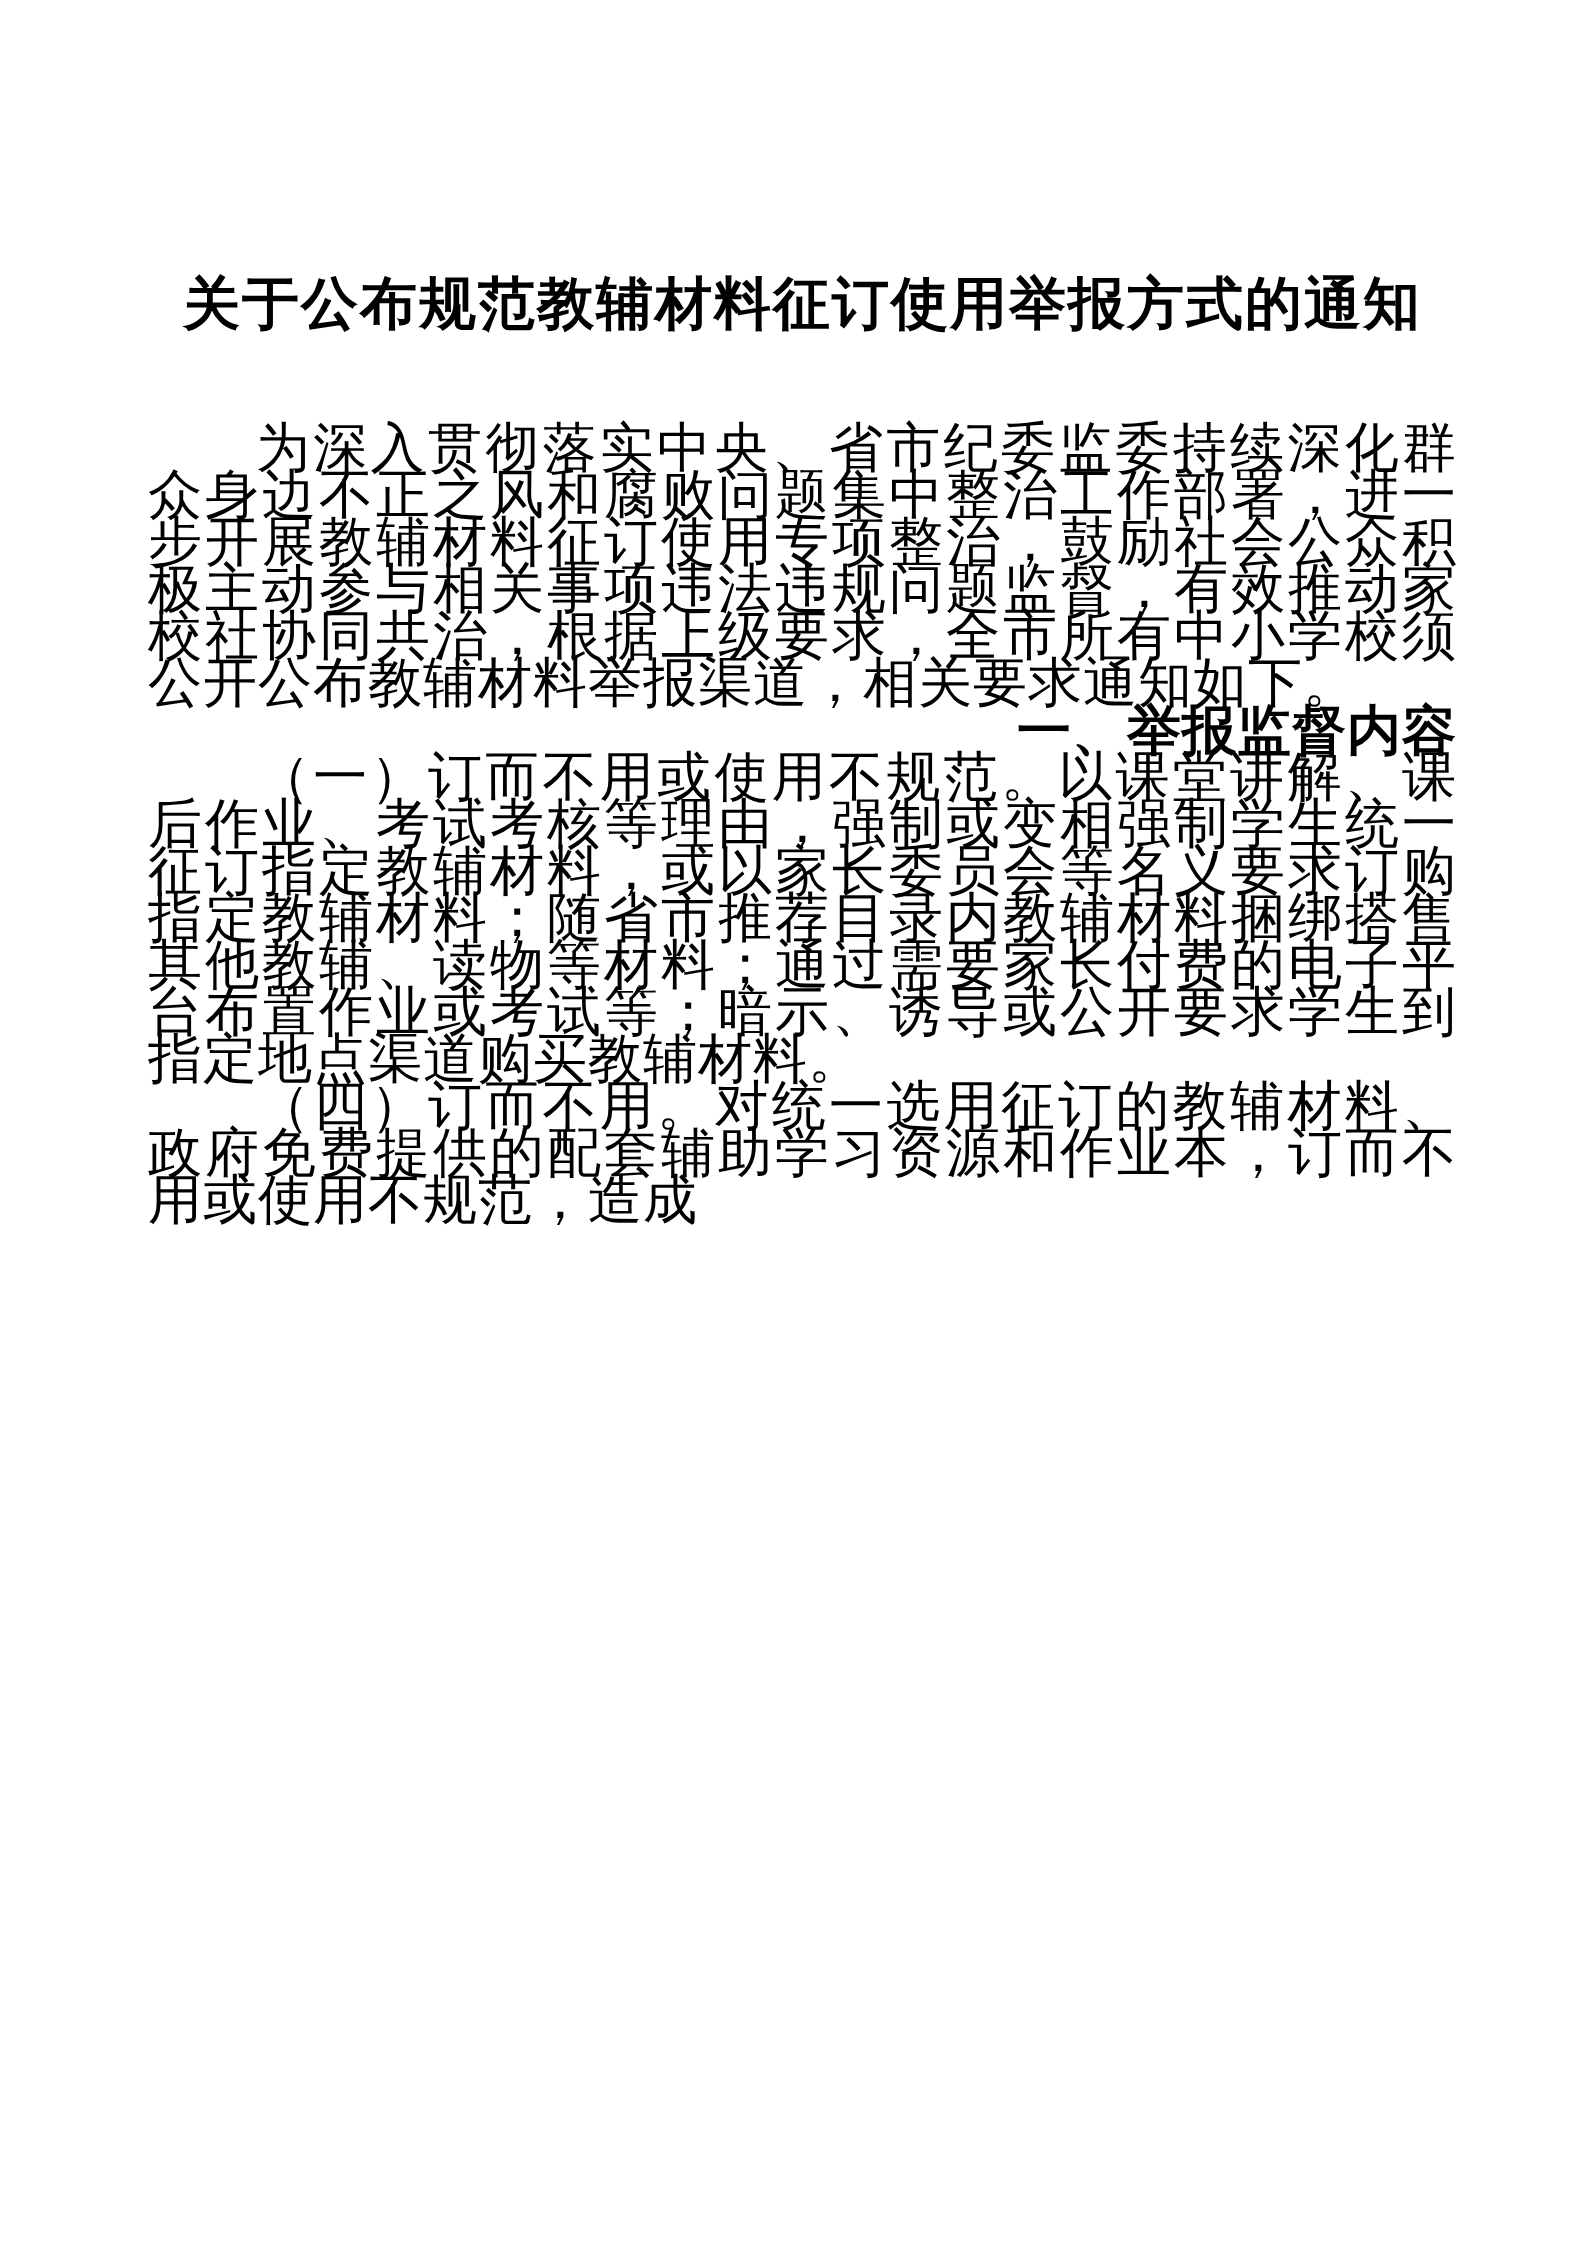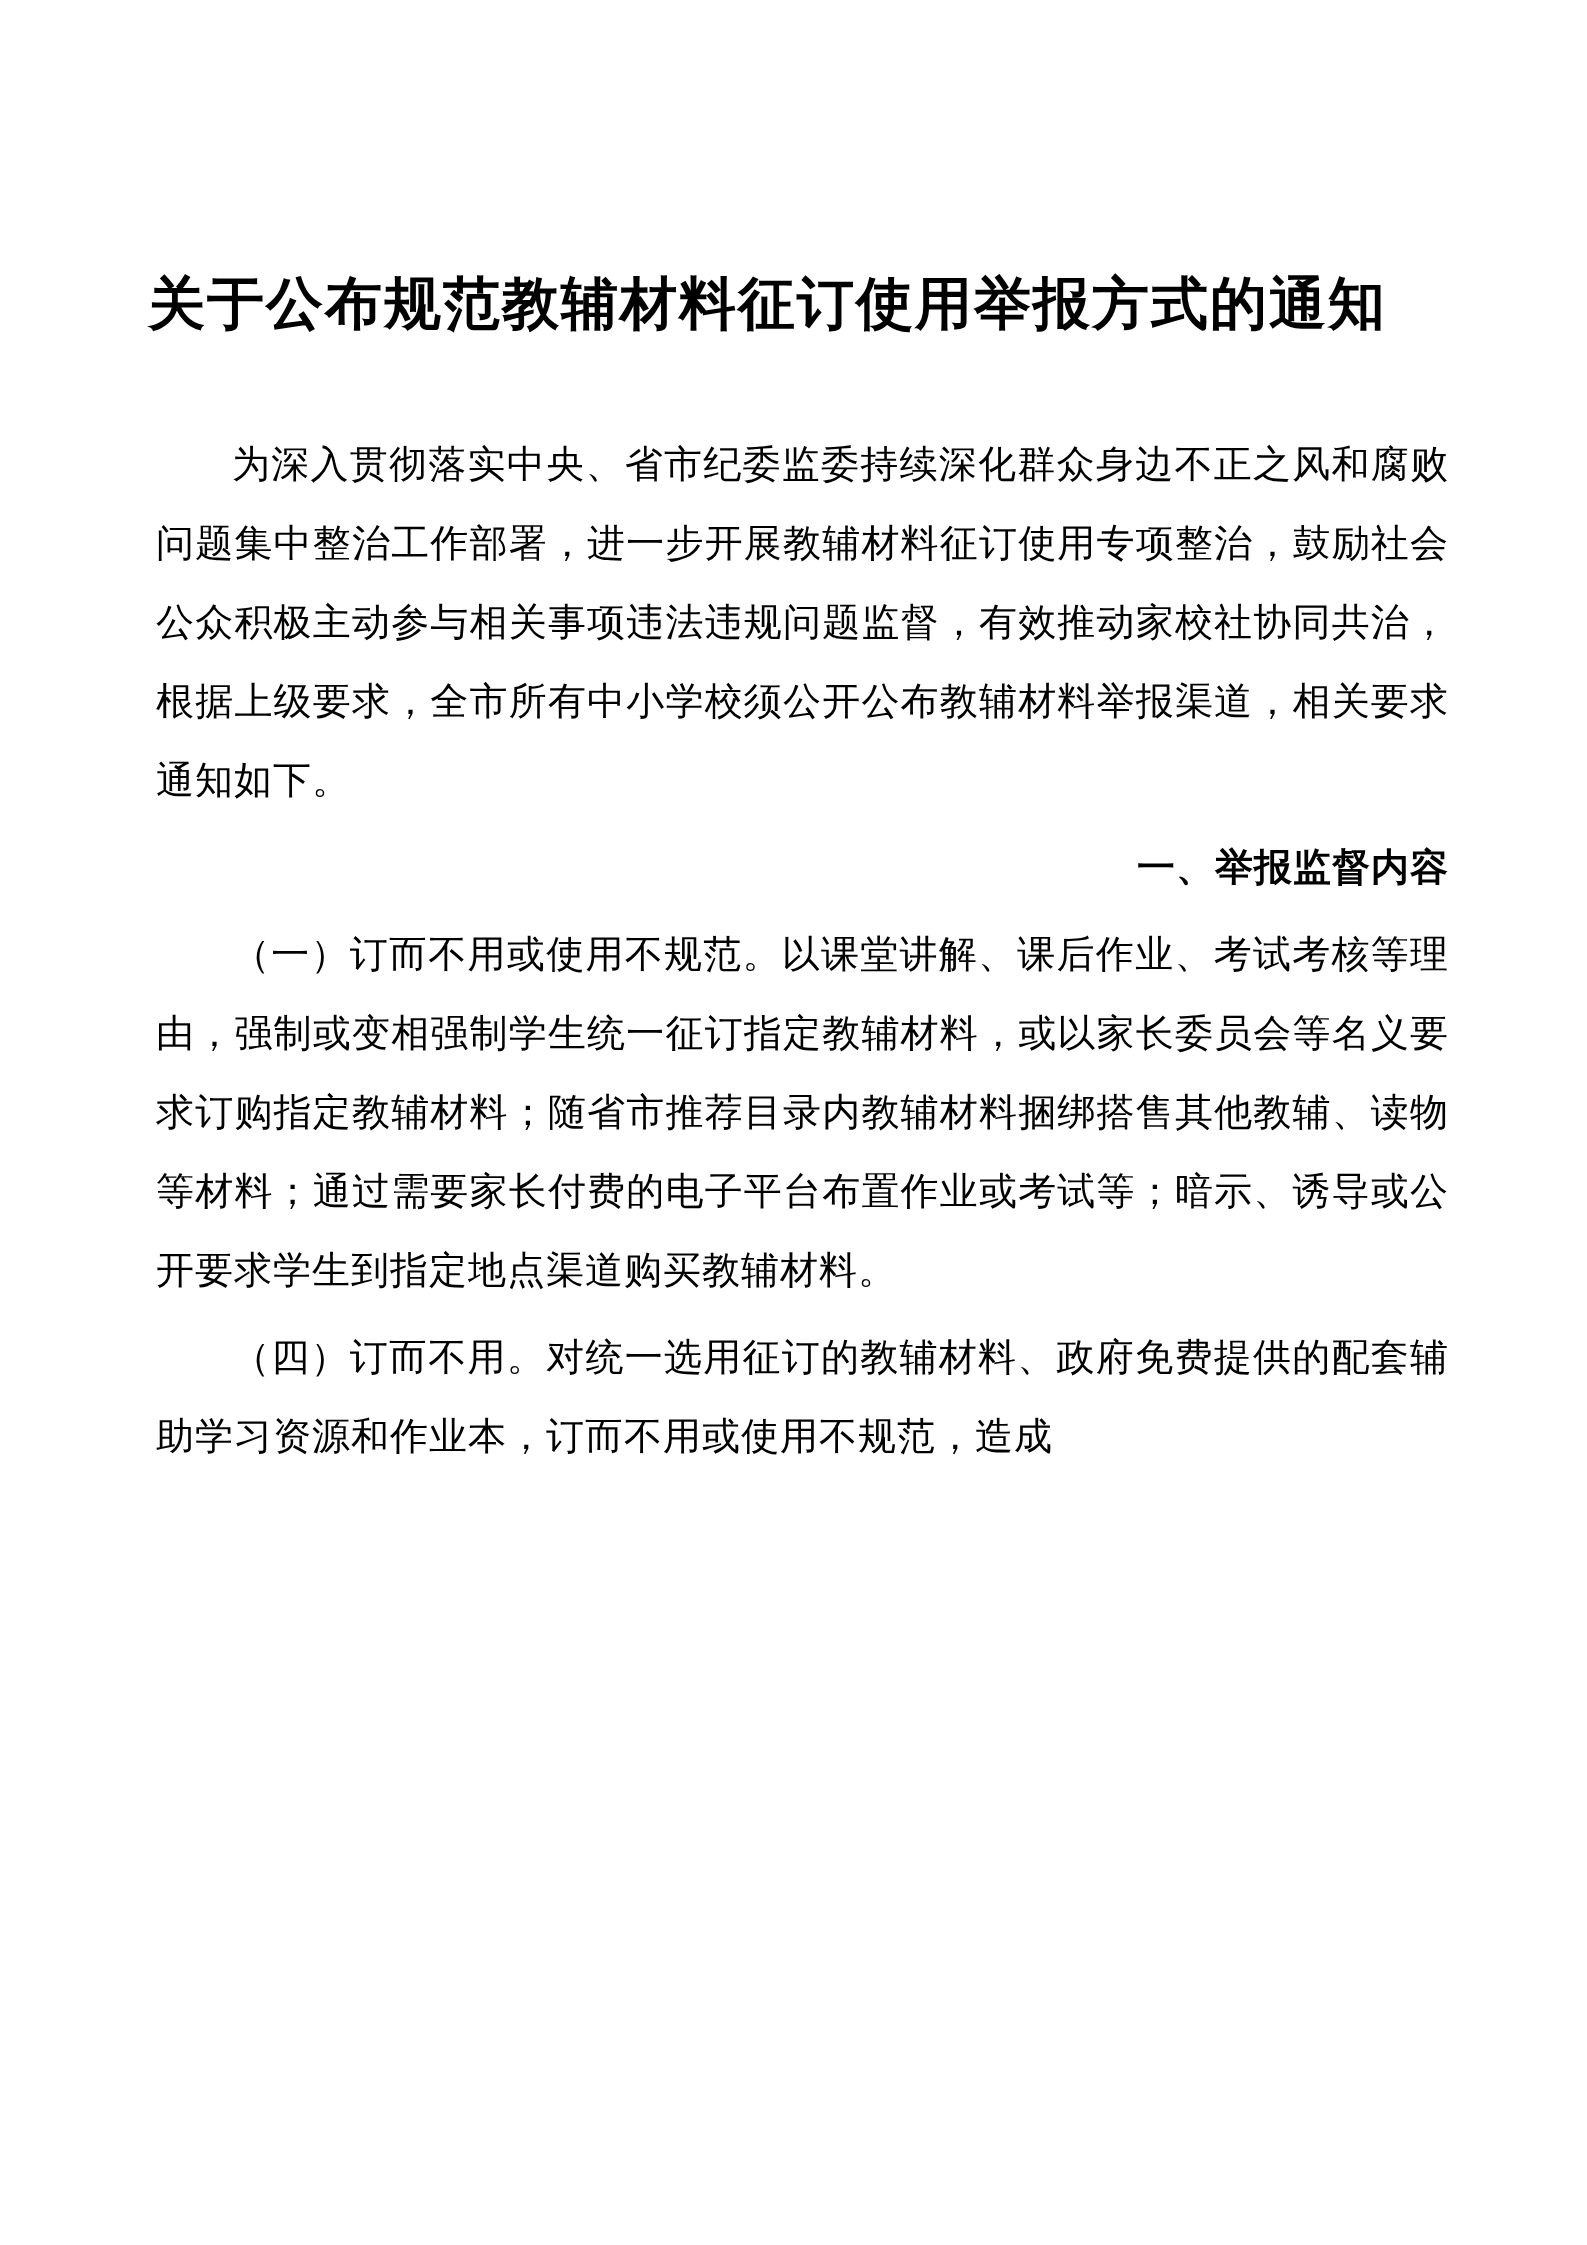--- a/index.html
+++ b/index.html
@@ -13,30 +13,31 @@
     height: 2245px;
     background: #ffffff;
     color: #000000;
     overflow: hidden;
     box-sizing: border-box;
     padding: 268px 130px 0 148px;
     font-family: "Liberation Serif", "DejaVu Serif", serif;
   }
   .doc-title {
     margin: 0 0 86px 0;
+    text-align: center;
     font-size: 57px;
     line-height: 1.25;
     font-weight: 700;
     letter-spacing: 2px;
     font-family: "Liberation Serif", "DejaVu Serif", serif;
   }
   .doc-body p {
-    margin: 8px;
-    font-size: 38px;
-    line-height: 79px;
+    margin: 0;
+    font-size: 54px;
+    line-height: 47px;
     text-align: justify;
     text-justify: inter-character;
     text-indent: 2em;
     letter-spacing: 1px;
     word-break: break-all;
   }
   .doc-body p.section-heading {
     font-family: "Liberation Sans", "DejaVu Sans", sans-serif;
     font-weight: 700;
     text-align: right;

